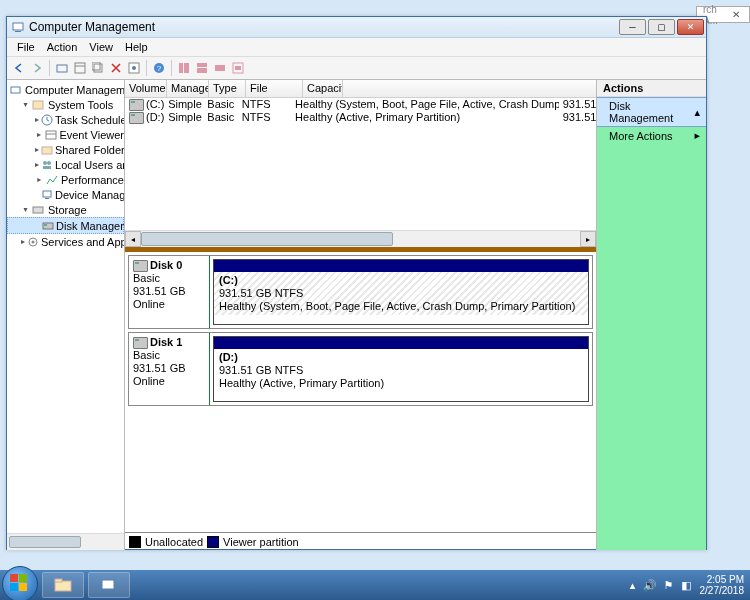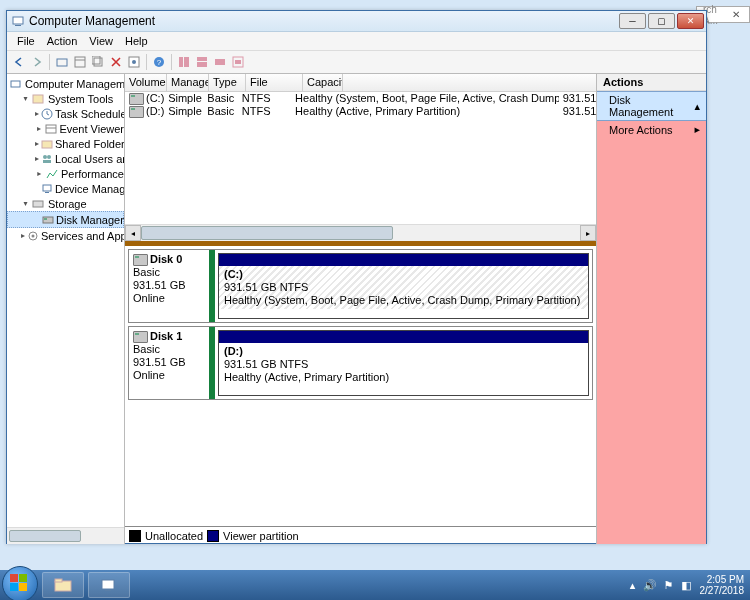--- a/index.html
+++ b/index.html
@@ -1,16 +1,16 @@
 <!DOCTYPE html>
 <html><head>
 <meta charset="utf-8">
 <style>
 html,body{margin:0;padding:0;font-family:"Segoe UI",Tahoma,sans-serif;font-size:11px;background:#d6e7f7;overflow:hidden;width:750px;height:600px}
-.window{position:absolute;left:6px;top:10px;width:699px;height:532px;background:#fff;border:1px solid #3b6ea5;box-shadow:0 0 4px rgba(0,0,0,.2)}
+.window{position:absolute;left:6px;top:16px;width:699px;height:532px;background:#fff;border:1px solid #3b6ea5;box-shadow:0 0 4px rgba(0,0,0,.2)}
 .titlebar{height:20px;background:linear-gradient(#e9f2fb,#d6e7f5);display:flex;align-items:center;padding:0 0 0 4px;border-bottom:1px solid #b8cee0}
 .titlebar-icon{width:14px;height:14px;margin-right:4px;display:inline-flex;align-items:center;justify-content:center}
 .titlebar-title{flex:1;font-size:12px;color:#000}
 .win-btns{display:flex;gap:2px;margin-right:2px}
 .win-btn{width:25px;height:14px;background:#e8e8e8;border:1px solid #888;border-radius:2px;display:flex;align-items:center;justify-content:center;font-size:9px}
 .win-btn.close{background:linear-gradient(#e89b8a,#c9513a);color:#fff;border-color:#933}
 .menubar{height:18px;display:flex;align-items:center;padding:0 4px;border-bottom:1px solid #dcdcdc;background:#f5f5f5}
 .menubar span{padding:0 6px;cursor:default}
 .toolbar{height:22px;display:flex;align-items:center;padding:0 4px;background:#f5f5f5;border-bottom:1px solid #bababa;gap:2px}
 .toolbtn{width:16px;height:16px;display:flex;align-items:center;justify-content:center;color:#555}
@@ -32,29 +32,29 @@
 .list-body{flex:1;position:relative;overflow:hidden;font-size:11px}
 .list-row{display:flex;height:13px;line-height:13px}
 .list-row .col{padding:0 4px;overflow:hidden;white-space:nowrap}
 .col.vol{width:33px}.col.lay{width:33px}.col.typ{width:28px}.col.fs{width:48px}.col.stat{width:275px}.col.cap{width:31px}
 .list-hscroll{height:16px;background:#f0f0f0;border-top:1px solid #dcdcdc;position:relative}
 .hs-left,.hs-right{position:absolute;width:14px;height:14px;top:0;background:#e5e5e5;border:1px solid #bbb;display:flex;align-items:center;justify-content:center;font-size:8px}
 .hs-left{left:0}.hs-right{right:0}
 .hs-thumb{position:absolute;left:16px;top:1px;width:250px;height:12px;background:#cbd6e1;border:1px solid #9aa;border-radius:2px}
 .graphical{flex:1;overflow:auto;padding:3px 3px 0 3px}
 .disk-row{display:flex;border:1px solid #888;margin-bottom:3px;height:72px}
-.disk-label{width:72px;padding:3px 4px;border-right:6px solid #15803d;font-size:11px;line-height:13px}
+.disk-label{width:72px;padding:3px 4px;border-right:1px solid #15803d;font-size:11px;line-height:13px}
 .disk-label .dname{font-weight:bold}
 .disk-vol{flex:1;margin:3px;border:1px solid #444}
 .vol-bar{height:12px;background:#00007f}
 .vol-body{padding:2px 5px;font-size:11px;line-height:13px}
 .vol-body.hatched{background:repeating-linear-gradient(-45deg,#fff,#fff 3px,#e8e8e8 3px,#e8e8e8 5px)}
 .legend{height:17px;border-top:1px solid #888;display:flex;align-items:center;padding:0 4px;gap:4px;font-size:11px}
 .leg-sw{width:10px;height:10px;border:1px solid #000;display:inline-block}
-.actions{width:109px;border-left:1px solid #bababa;background:#fca5a5}
+.actions{width:109px;border-left:1px solid #bababa;background:#86efac}
 .actions-head{background:#f0f0f0;padding:2px 6px;font-weight:bold;border-bottom:1px solid #dcdcdc}
 .actions-item{padding:2px 6px 2px 12px;display:flex;justify-content:space-between;align-items:center}
 .actions-item.hl{background:#cde6ff;border-top:1px solid #7da2ce;border-bottom:1px solid #7da2ce}
 .drive-icon{display:inline-block;width:13px;height:10px;background:#c8c8c8;border:1px solid #777;border-radius:1px;position:relative;vertical-align:middle;margin-right:2px}
 .drive-icon::after{content:"";position:absolute;left:1px;top:1px;width:4px;height:2px;background:#6a8}
 .taskbar{position:absolute;left:0;bottom:0;width:750px;height:30px;background:linear-gradient(#4f84bd,#2c5a8e);display:flex;align-items:center}
 .start{width:34px;height:34px;border-radius:50%;background:radial-gradient(circle at 40% 35%,#7fc1ff,#1a5fa8);margin:-2px 4px 0 2px;border:1px solid #1a4a7a;position:relative}
 .flag{position:absolute;left:7px;top:7px;width:18px;height:18px}
 .flag div{position:absolute;width:8px;height:8px}
 .flag .r{background:#e04836;left:0;top:0}.flag .g{background:#7cbb00;left:9px;top:0}.flag .b{background:#00a1f1;left:0;top:9px}.flag .y{background:#ffbb00;left:9px;top:9px}

